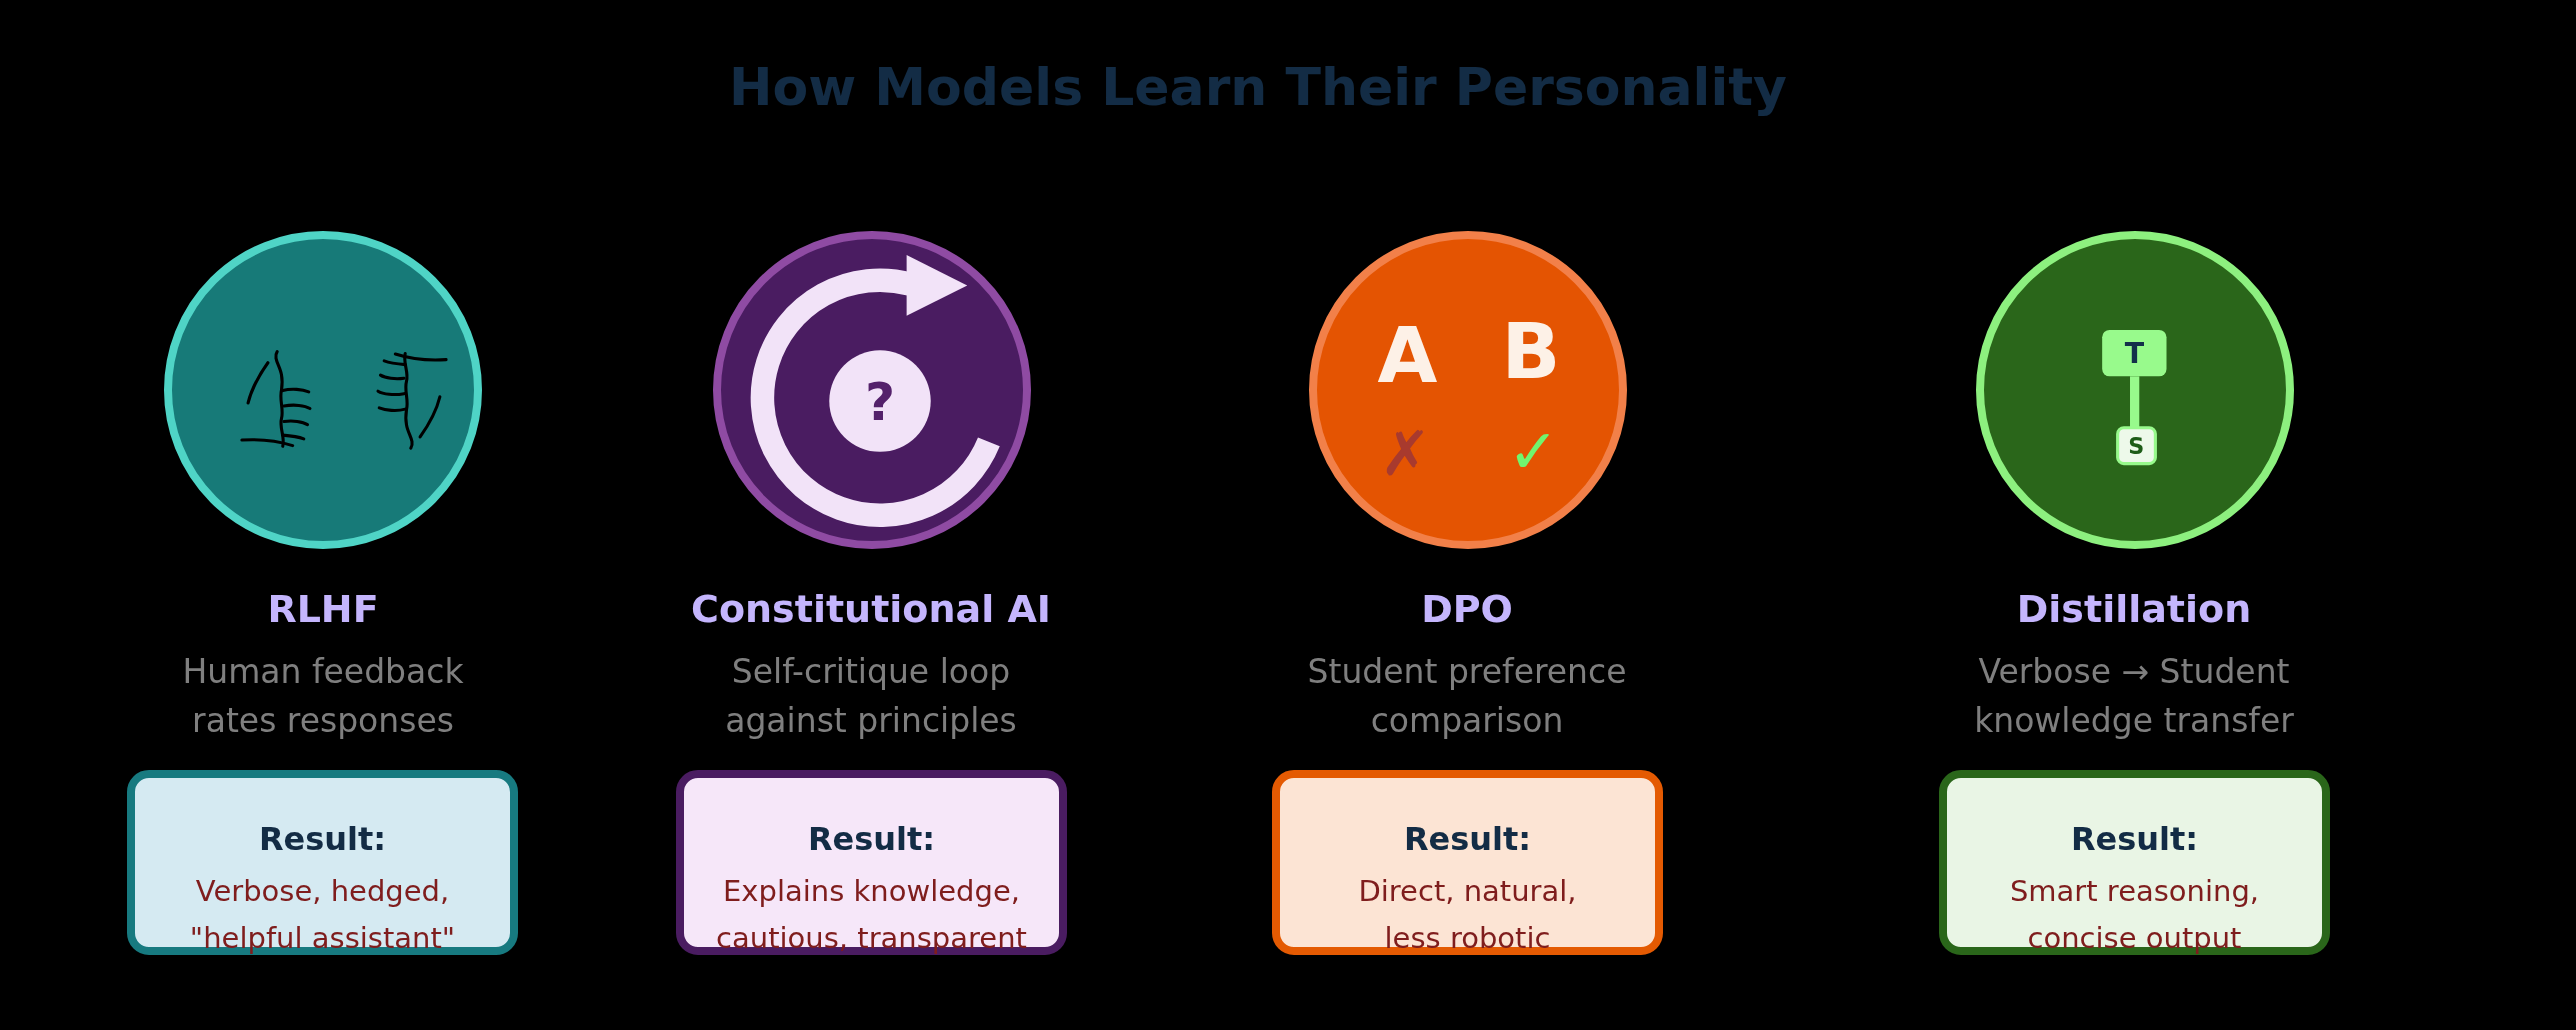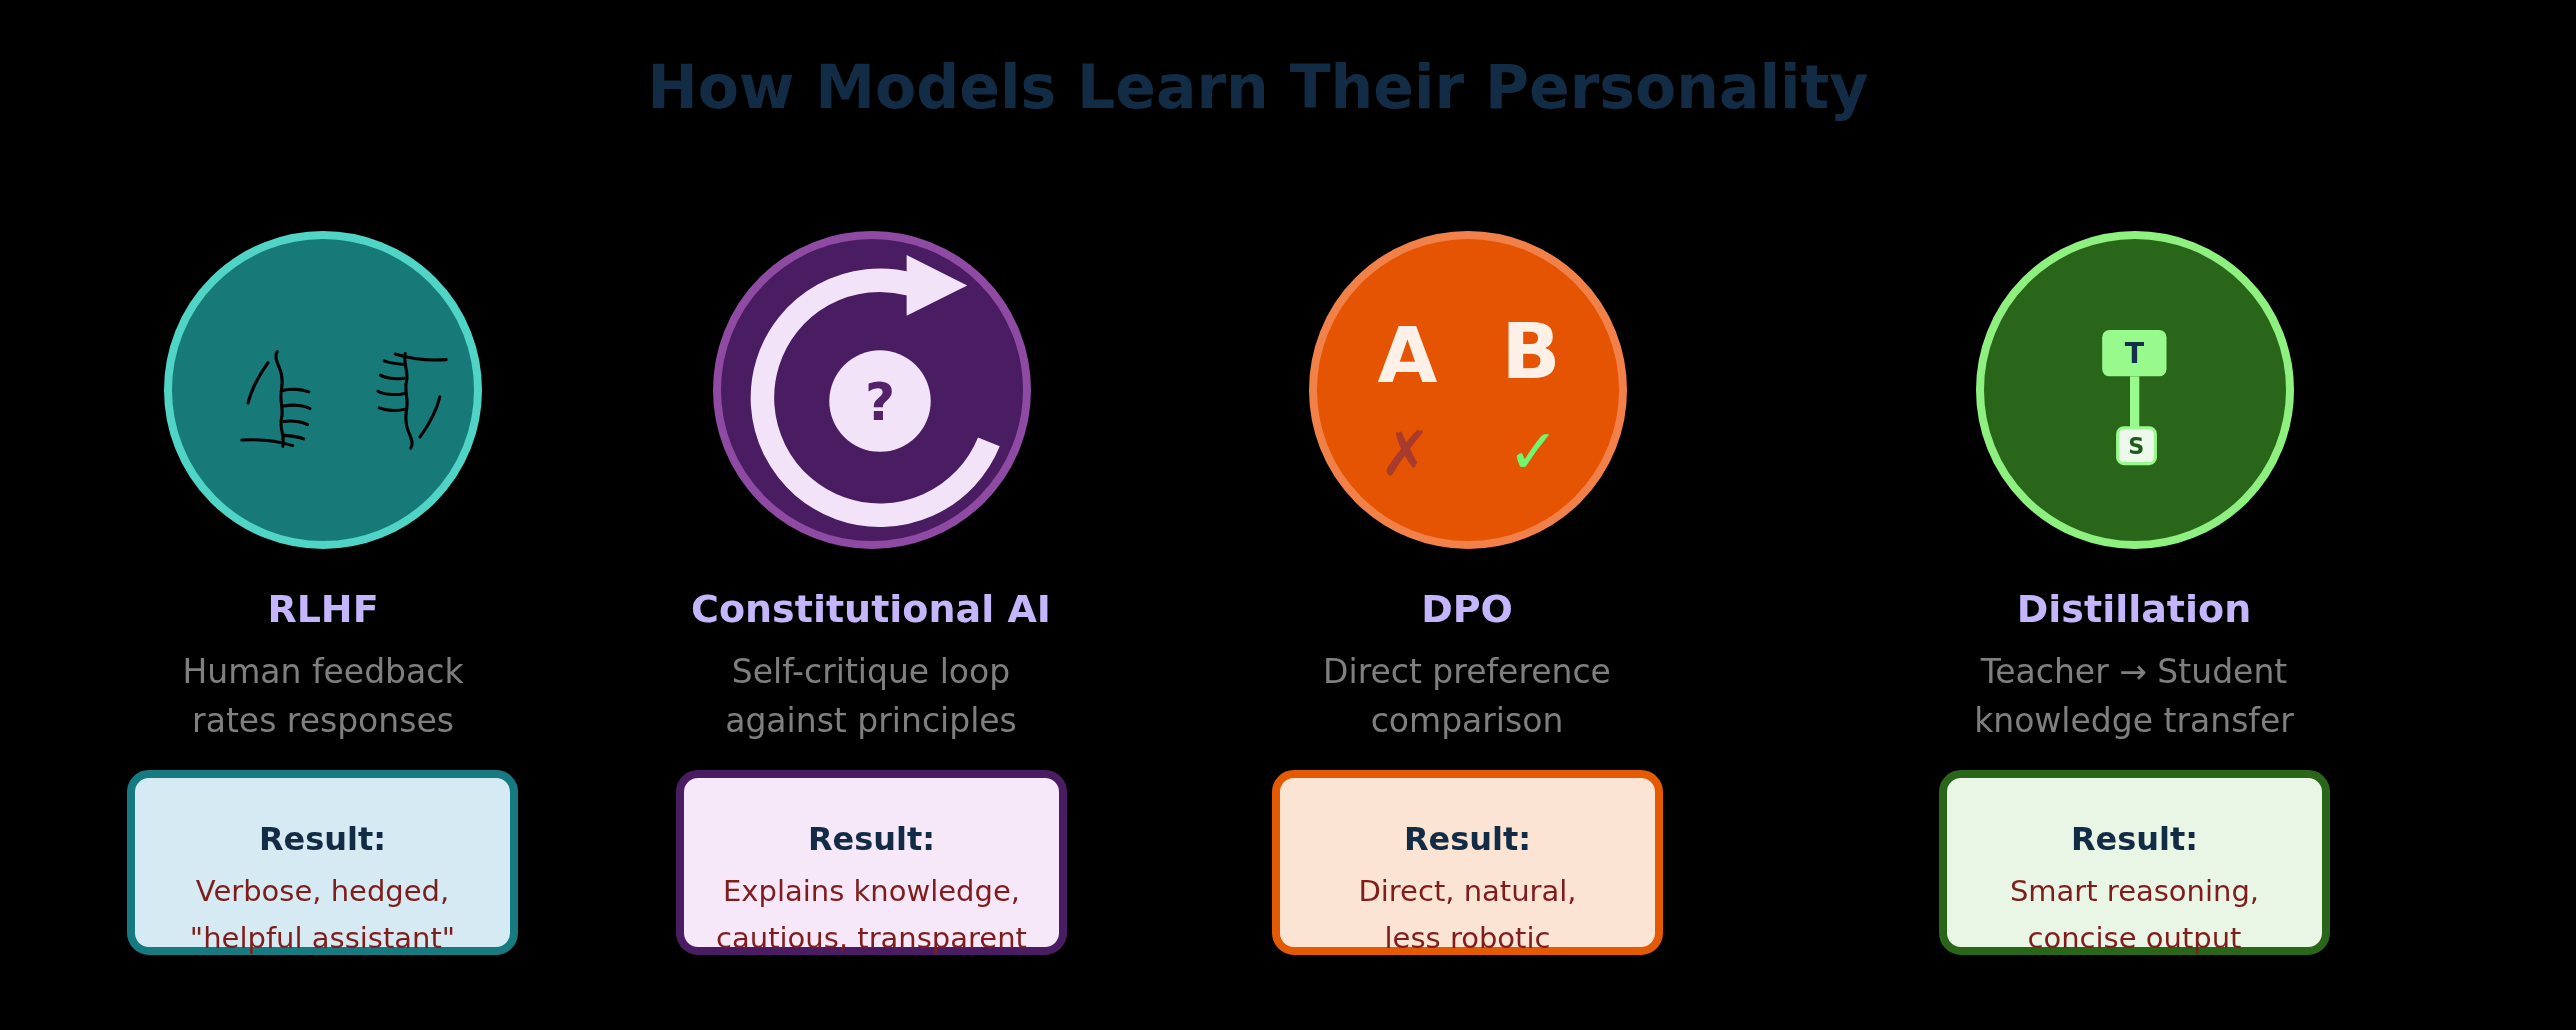--- a/index.html
+++ b/index.html
@@ -1,19 +1,19 @@
 <!DOCTYPE html>
 <html style="font-size:10px"><head>
 <meta charset="utf-8">
 <style>
   html,body{margin:0;padding:0;background:#000;}
   #canvas{position:relative;width:2576px;height:1031px;background:#000;overflow:hidden;
           font-family:"DejaVu Sans","Liberation Sans",sans-serif;}
   .title{position:absolute;left:0;top:53px;width:2516px;text-align:center;
-         font-size:60px;font-weight:bold;color:#132c45;line-height:68px;}
+         font-size:52px;font-weight:bold;color:#132c45;line-height:68px;}
   .circle{position:absolute;top:231px;width:318px;height:318px;border-radius:50%;
           box-sizing:border-box;}
   .circle svg{position:absolute;left:0;top:0;}
   .method-name{position:absolute;top:586px;width:420px;text-align:center;
                font-size:38px;font-weight:bold;color:#c4b5fd;line-height:46px;}
   .method-desc{position:absolute;top:647px;width:420px;text-align:center;
                font-size:33px;color:#7f7f7f;line-height:49px;}
   .result-box{position:absolute;top:770px;width:391px;height:185px;box-sizing:border-box;
               border-radius:22px;border-style:solid;border-width:8px;text-align:center;}
   .result-title{margin-top:42px;font-size:32px;font-weight:bold;color:#132c45;line-height:38px;}
@@ -96,21 +96,21 @@
     <div class="circle" style="left:1309px;">
       <svg width="318" height="318" viewBox="0 0 514 514">
         <text x="146" y="231" text-anchor="middle" font-size="125" font-weight="bold" fill="#fdf1e7">A</text>
         <text x="346" y="224" text-anchor="middle" font-size="125" font-weight="bold" fill="#fdf1e7">B</text>
         <text x="143" y="381" text-anchor="middle" font-size="100" font-weight="bold" fill="#a83a2e">✗</text>
         <text x="350" y="378" text-anchor="middle" font-size="100" font-weight="bold" fill="#70f56e">✓</text>
       </svg>
     </div>
     <div class="method-name" style="left:1257px;">DPO</div>
     <div class="method-desc" style="left:1257px;">
-      <div>Direct preference</div>
+      <div>Student preference</div>
       <div>comparison</div>
     </div>
     <div class="result-box" style="left:1272px;">
       <div class="result-title">Result:</div>
       <div class="result-lines">
         <div>Direct, natural,</div>
         <div>less robotic</div>
       </div>
     </div>
   </div>
@@ -120,21 +120,21 @@
       <svg width="318" height="318" viewBox="0 0 514 514">
         <rect x="191" y="147" width="104" height="75" rx="12" fill="#98fa8c"></rect>
         <text x="243" y="201" text-anchor="middle" font-size="46" font-weight="bold" fill="#13304a">T</text>
         <rect x="236" y="222" width="15" height="85" fill="#98fa8c"></rect>
         <rect x="216" y="305" width="61" height="58" rx="10" fill="#edf9ea" stroke="#98fa8c" stroke-width="5"></rect>
         <text x="246" y="348" text-anchor="middle" font-size="36" font-weight="bold" fill="#1d5c17">S</text>
       </svg>
     </div>
     <div class="method-name" style="left:1924px;">Distillation</div>
     <div class="method-desc" style="left:1924px;">
-      <div>Teacher → Student</div>
+      <div>Verbose → Student</div>
       <div>knowledge transfer</div>
     </div>
     <div class="result-box" style="left:1939px;">
       <div class="result-title">Result:</div>
       <div class="result-lines">
         <div>Smart reasoning,</div>
         <div>concise output</div>
       </div>
     </div>
   </div>

